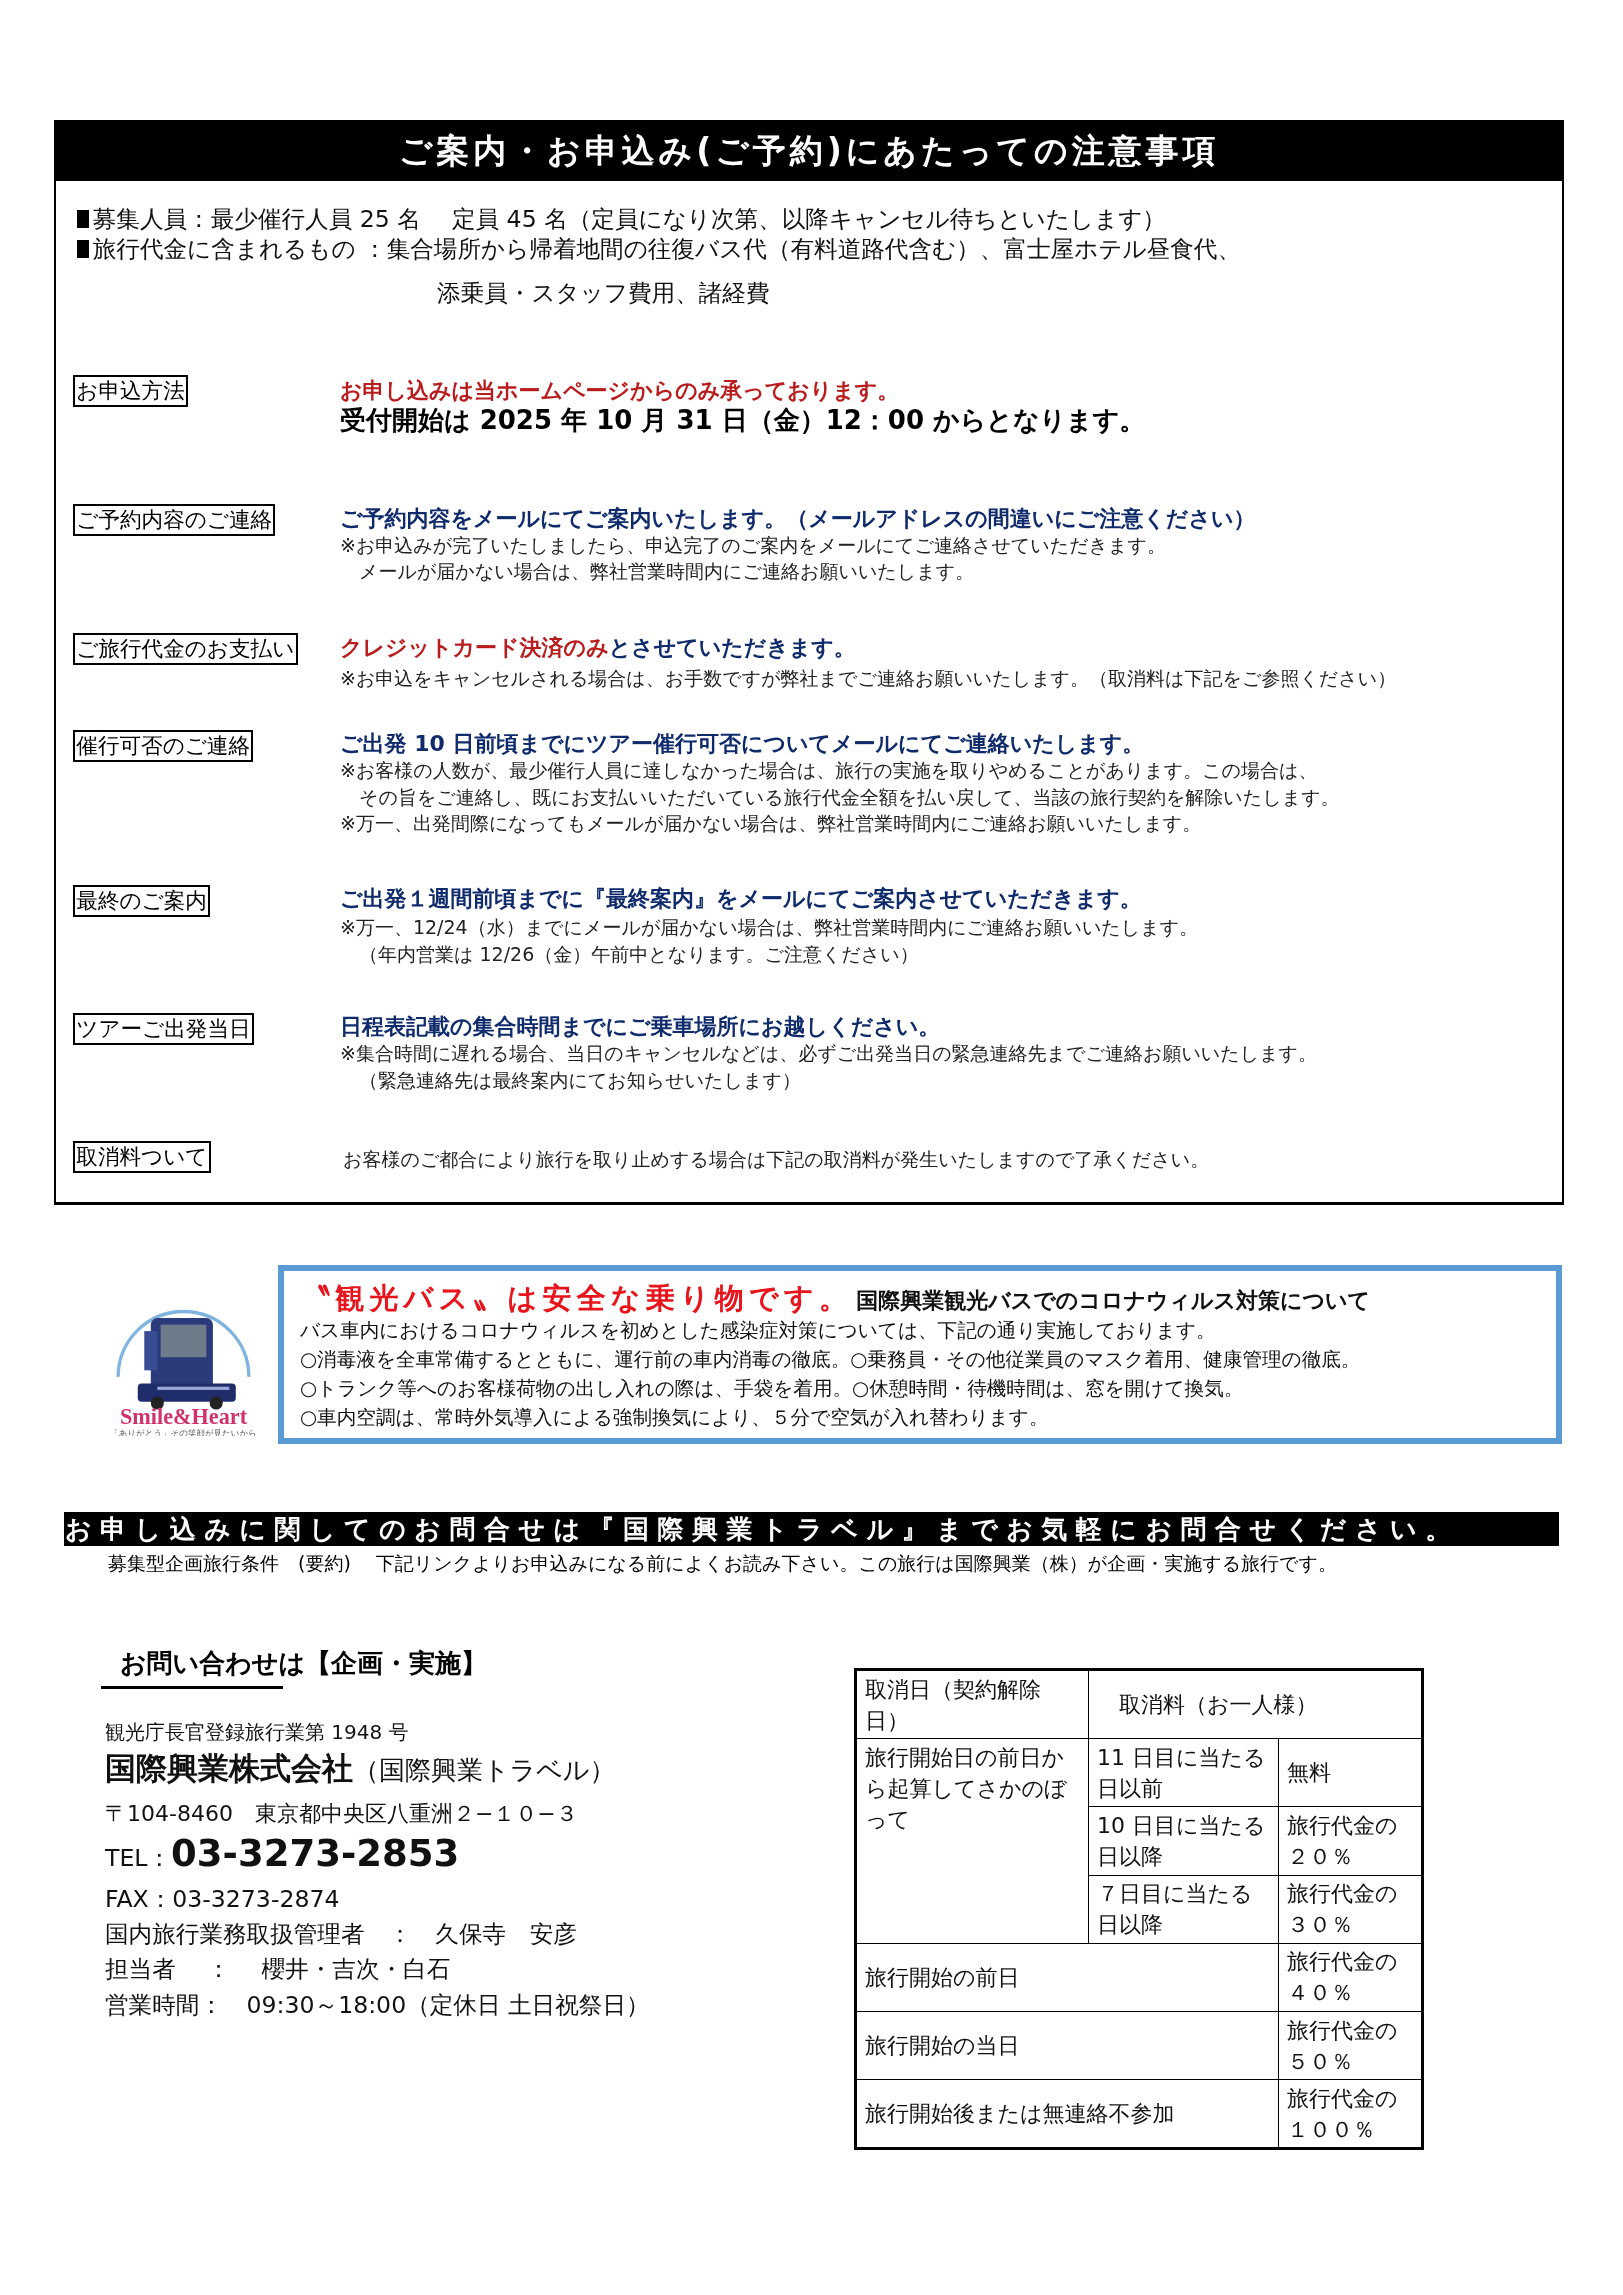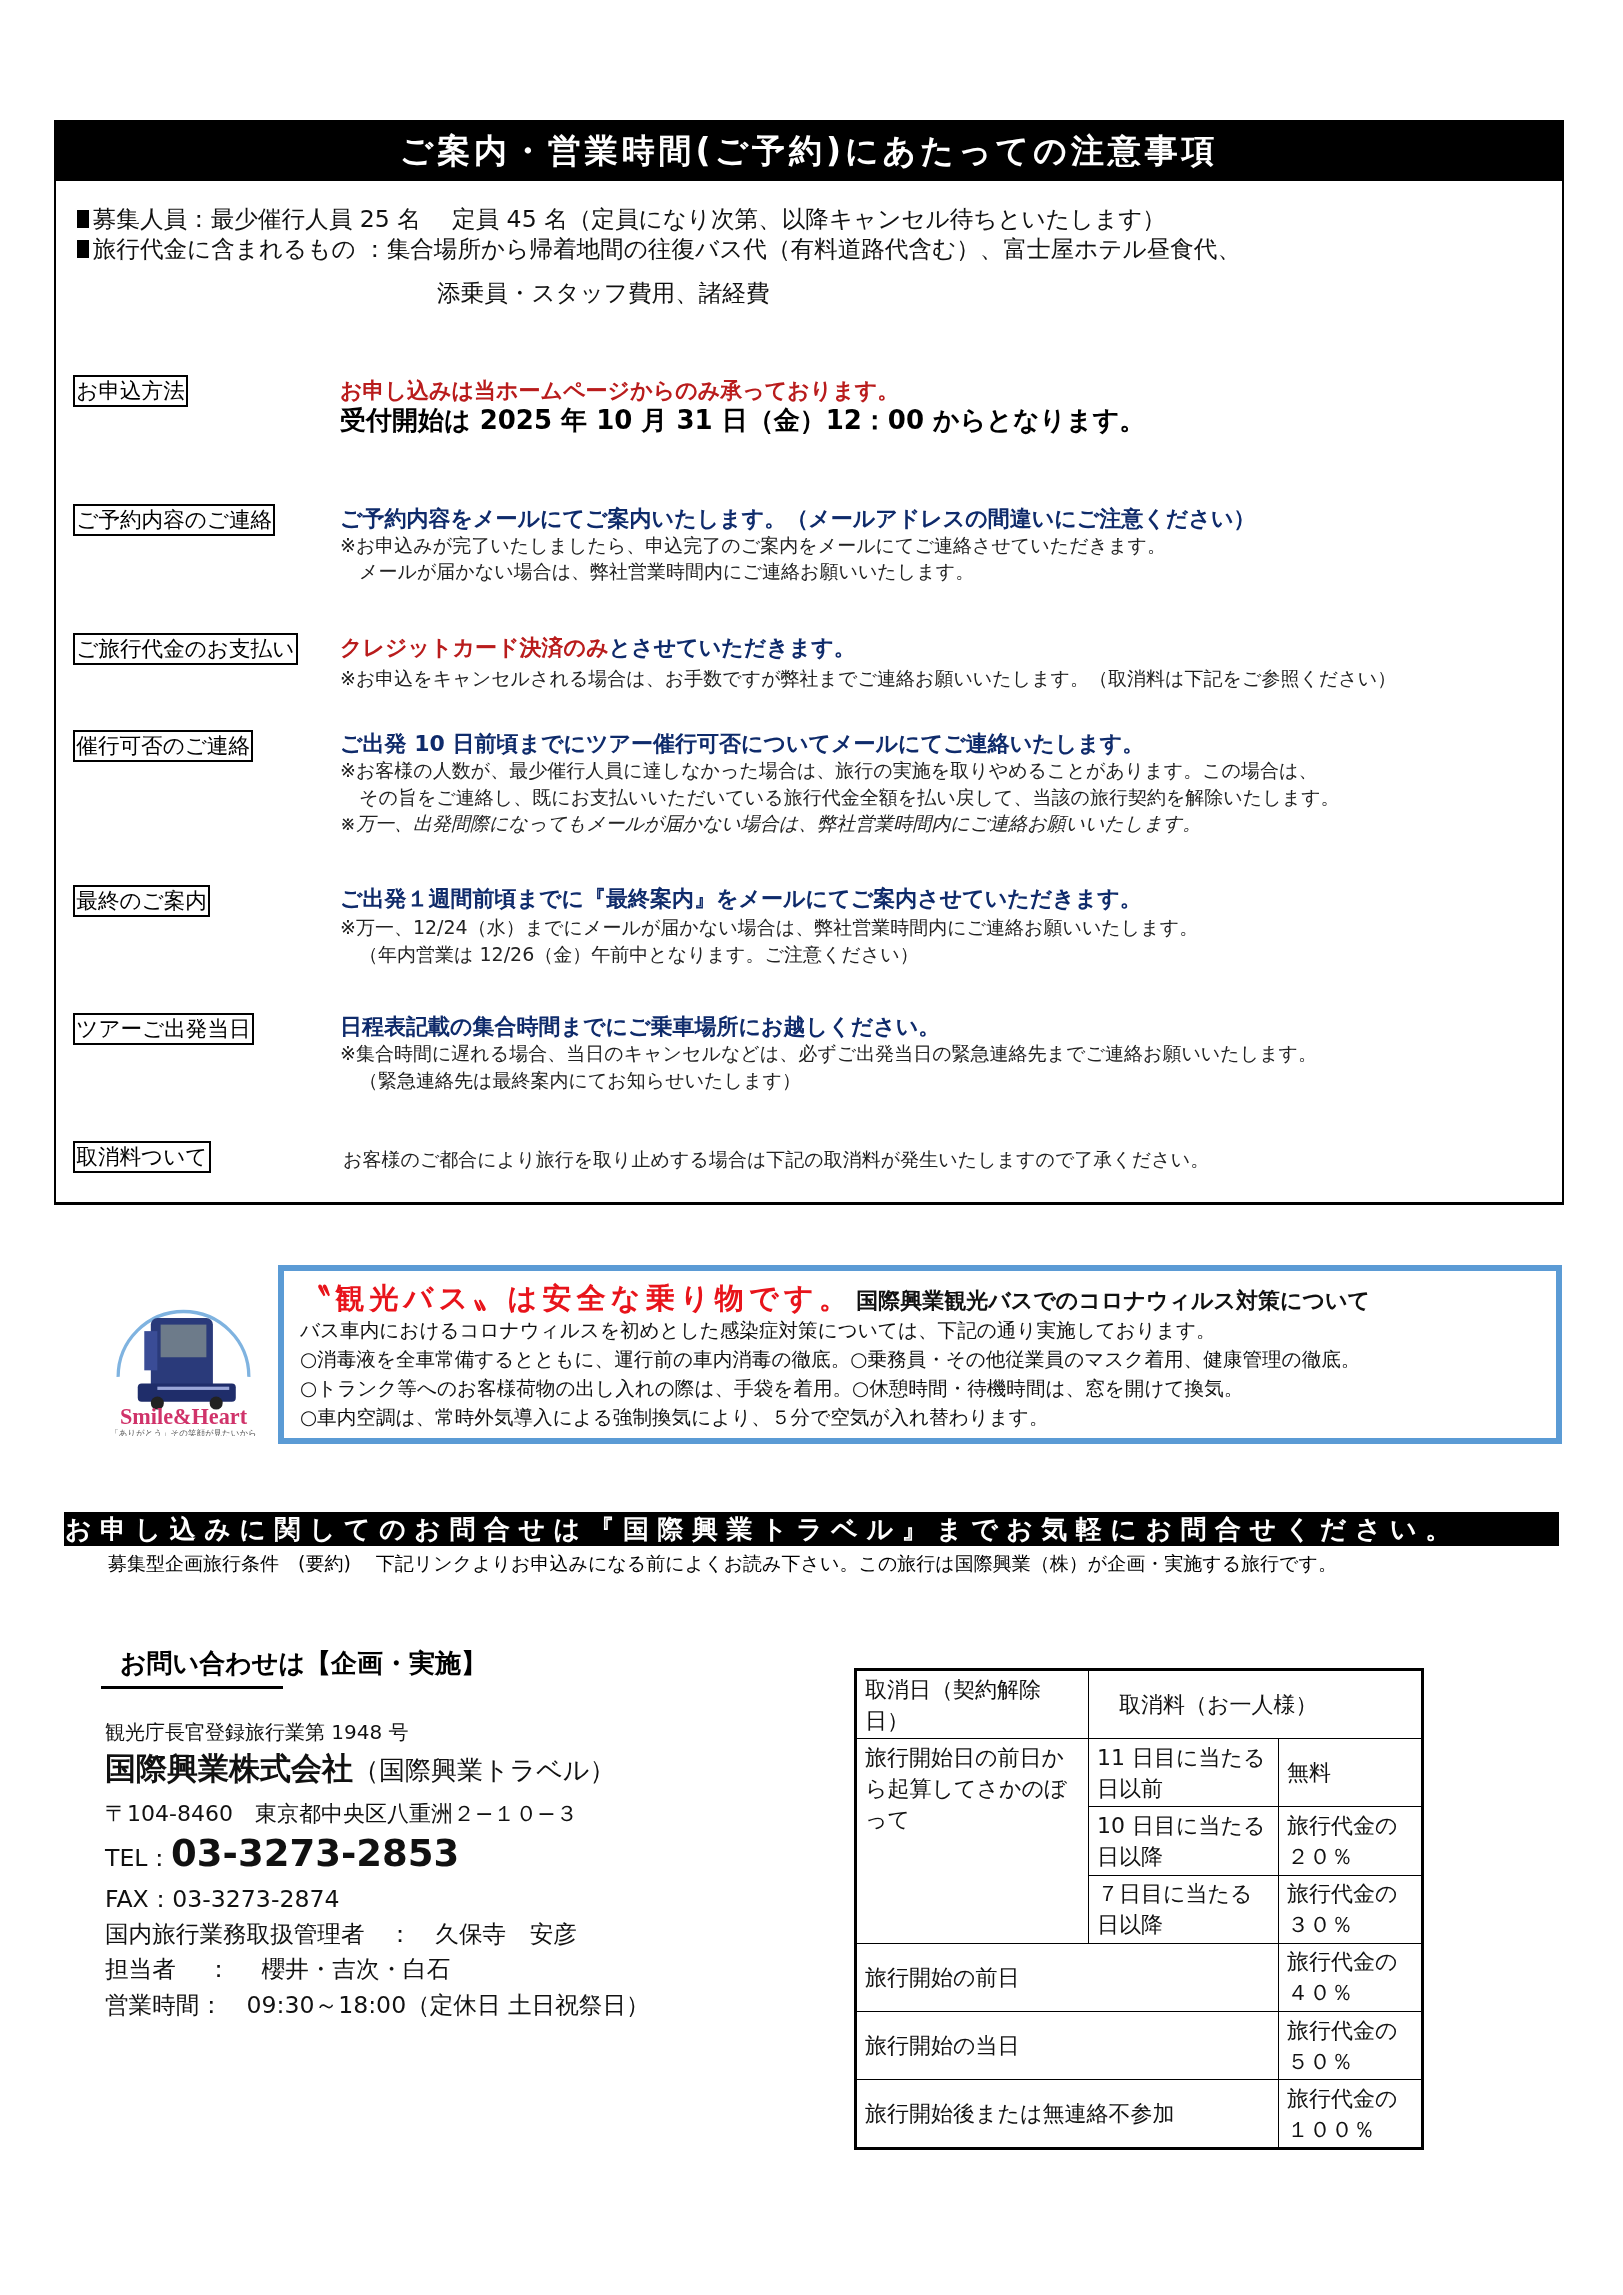--- a/index.html
+++ b/index.html
@@ -59,21 +59,21 @@
     position: absolute; left: 854px; top: 1668px; width: 570px;
     border-collapse: collapse; border: 3.9px solid #000; font-size: 22px; color: #111;
   }
   .cancel-table td { border: 1.3px solid #000; padding: 2.6px 7.9px; vertical-align: middle; line-height: 31px; }
   .cancel-table td.top { vertical-align: top; }
 </style>
 </head>
 <body>
 
 <div class="notice-box"></div>
-<div class="notice-title">ご案内・営業時間(ご予約)にあたっての注意事項</div>
+<div class="notice-title">ご案内・お申込み(ご予約)にあたっての注意事項</div>
 
 <div class="summary" style="top:203px;"><span class="sq"></span><span>募集人員：最少催行人員 25 名　 定員 45 名（定員になり次第、以降キャンセル待ちといたします）</span></div>
 <div class="summary" style="top:233px;"><span class="sq"></span><span>旅行代金に含まれるもの ：集合場所から帰着地間の往復バス代（有料道路代含む）、富士屋ホテル昼食代、</span></div>
 <div class="summary" style="top:277px; left:437px;">添乗員・スタッフ費用、諸経費</div>
 
 <div class="label-box" style="top:375px;">お申込方法</div>
 <div class="line head-line red" style="left:340px; top:376px;">お申し込みは当ホームページからのみ承っております。</div>
 <div class="line big-line" style="left:340px; top:403px;">受付開始は 2025 年 10 月 31 日（金）12：00 からとなります。</div>
 
 <div class="label-box" style="top:504px;">ご予約内容のご連絡</div>
@@ -82,21 +82,21 @@
 <div class="line note-line" style="left:340px; top:558px;">　メールが届かない場合は、弊社営業時間内にご連絡お願いいたします。</div>
 
 <div class="label-box" style="top:633px;">ご旅行代金のお支払い</div>
 <div class="line head-line" style="left:340px; top:633px;"><span class="red">クレジットカード決済のみ</span><span class="navy">とさせていただきます。</span></div>
 <div class="line note-line" style="left:340px; top:665px;">※お申込をキャンセルされる場合は、お手数ですが弊社までご連絡お願いいたします。（取消料は下記をご参照ください）</div>
 
 <div class="label-box" style="top:730px;">催行可否のご連絡</div>
 <div class="line head-line navy" style="left:340px; top:729px;">ご出発 10 日前頃までにツアー催行可否についてメールにてご連絡いたします。</div>
 <div class="line note-line" style="left:340px; top:757px;">※お客様の人数が、最少催行人員に達しなかった場合は、旅行の実施を取りやめることがあります。この場合は、</div>
 <div class="line note-line" style="left:340px; top:784px;">　その旨をご連絡し、既にお支払いいただいている旅行代金全額を払い戻して、当該の旅行契約を解除いたします。</div>
-<div class="line note-line" style="left:340px; top:810px;font-style:italic;">※万一、出発間際になってもメールが届かない場合は、弊社営業時間内にご連絡お願いいたします。</div>
+<div class="line note-line" style="left:340px; top:810px;">※万一、出発間際になってもメールが届かない場合は、弊社営業時間内にご連絡お願いいたします。</div>
 
 <div class="label-box" style="top:885px;">最終のご案内</div>
 <div class="line head-line navy" style="left:340px; top:884px;">ご出発１週間前頃までに『最終案内』をメールにてご案内させていただきます。</div>
 <div class="line note-line" style="left:340px; top:914px;">※万一、12/24（水）までにメールが届かない場合は、弊社営業時間内にご連絡お願いいたします。</div>
 <div class="line note-line" style="left:340px; top:941px;">　（年内営業は 12/26（金）午前中となります。ご注意ください）</div>
 
 <div class="label-box" style="top:1013px;">ツアーご出発当日</div>
 <div class="line head-line navy" style="left:340px; top:1012px;">日程表記載の集合時間までにご乗車場所にお越しください。</div>
 <div class="line note-line" style="left:340px; top:1040px;">※集合時間に遅れる場合、当日のキャンセルなどは、必ずご出発当日の緊急連絡先までご連絡お願いいたします。</div>
 <div class="line note-line" style="left:340px; top:1067px;">　（緊急連絡先は最終案内にてお知らせいたします）</div>

